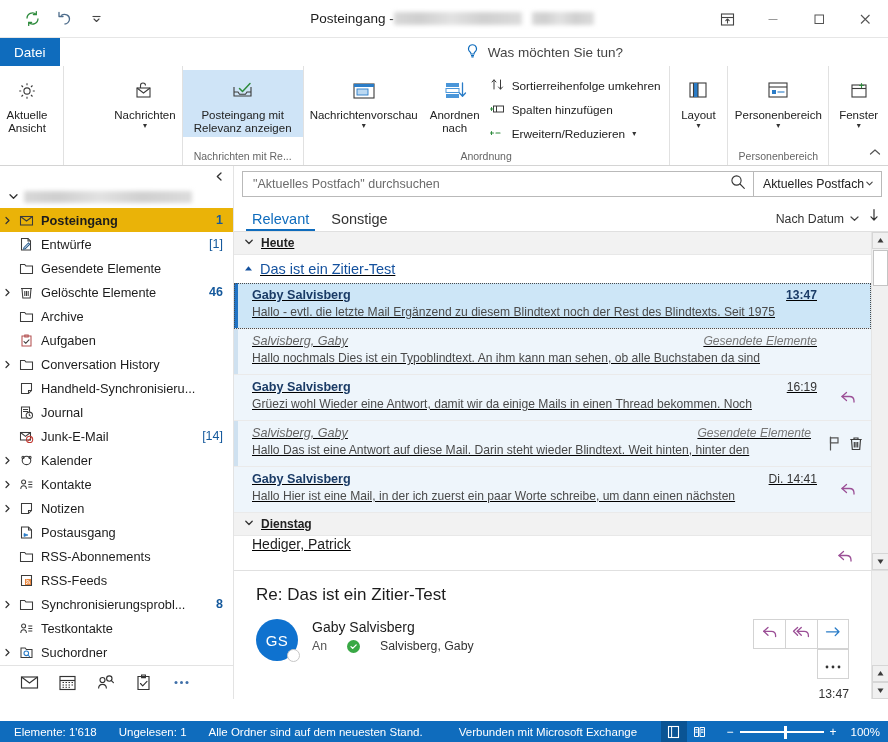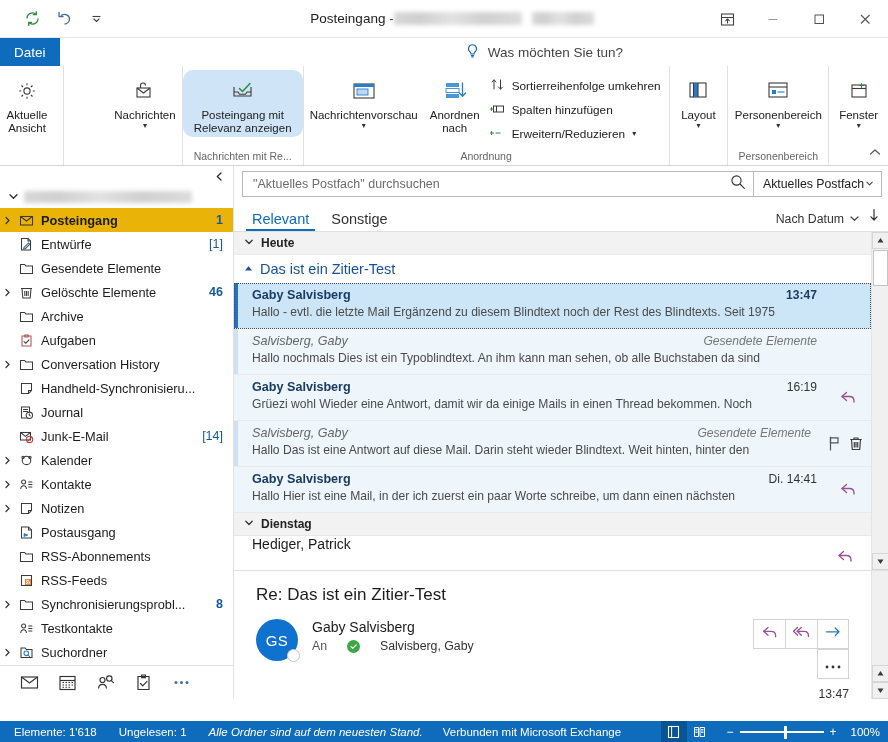--- a/index.html
+++ b/index.html
@@ -199,21 +199,21 @@
     height: 2px; background: #0f6cbd;
   }
   .fspacer { flex: 1; }
   .sortby {
     font-size: 12.3px; color: #333; display: flex; align-items: center; gap: 5px;
     cursor: pointer; padding-bottom: 5px; margin-right: 8px;
   }
   .sortdir { padding-bottom: 5px; cursor: pointer; color: #333; }
 
   
-  .listwrap { height: 338px; display: flex; background: #ffffff; }
+  .listwrap { height: 338px; display: flex; background: #ffffff; text-decoration: underline; }
   .msglist { flex: 1; min-width: 0; overflow: hidden; }
   .daygroup {
     height: 23px; background: #f2f2f2;
     display: flex; align-items: center; gap: 7px;
     padding-left: 10px; font-size: 12px; font-weight: bold; color: #222;
     border-bottom: 1px solid #e8e8e8; cursor: pointer;
   }
   .convhead {
     height: 28px; display: flex; align-items: center; gap: 7px;
     padding-left: 10px; font-size: 14.5px; color: #14519e;
@@ -450,21 +450,21 @@
         </span>
         <span class="rbtn-label">Nachrichten</span>
         <span class="rbtn-caret">▾</span>
       </div>
     </div>
     <div class="rgroup-label"></div>
   </div>
 
   <div class="rgroup" style="width:131px;">
     <div class="rgroup-items" style="justify-content:center;">
-      <div class="rbtn checked" style="min-width:120px;border-radius:10px;">
+      <div class="rbtn checked" style="min-width:120px;">
         <span class="rbtn-icon">
           <svg width="30" height="26" viewBox="0 0 30 26" fill="none" stroke="#3b3b3b" stroke-width="1.1">
             <path d="M6 9v9h17V9"></path>
               <path d="M6 14h4l1.5 2.2h6L19 14h4"></path>
             <path d="M11.5 10.5l3 3L22 5.5" stroke="#2e8b3d" stroke-width="1.5" stroke-linecap="round" stroke-linejoin="round"></path>
           </svg>
         </span>
         <span class="rbtn-label">Posteingang mit
 Relevanz anzeigen</span>
       </div>
@@ -1179,21 +1179,21 @@
             </svg>
         </div>
       </div>
     </div>
   </div>
 </div>
 
 <div class="statusbar">
   <span class="sb-item">Elemente: 1'618</span>
   <span class="sb-item">Ungelesen: 1</span>
-  <span class="sb-item" style="padding-right:20px;font-style:italic;">Alle Ordner sind auf dem neuesten Stand.</span>
+  <span class="sb-item" style="padding-right:36px;">Alle Ordner sind auf dem neuesten Stand.</span>
   <span class="sb-item">Verbunden mit Microsoft Exchange</span>
   <span class="sb-flex"></span>
   <div class="view-btn on" title="Normale Ansicht">
     <svg width="13" height="14" viewBox="0 0 13 14" fill="none" stroke="#ffffff" stroke-width="1.1">
       <rect x="1.5" y="1.5" width="10" height="11"></rect>
         <path d="M4.6 1.5v11" stroke-width="1"></path>
     </svg>
   </div>
   <div class="view-btn" title="Lesebereich">
     <svg width="13" height="14" viewBox="0 0 13 14" fill="none" stroke="#ffffff" stroke-width="1">

